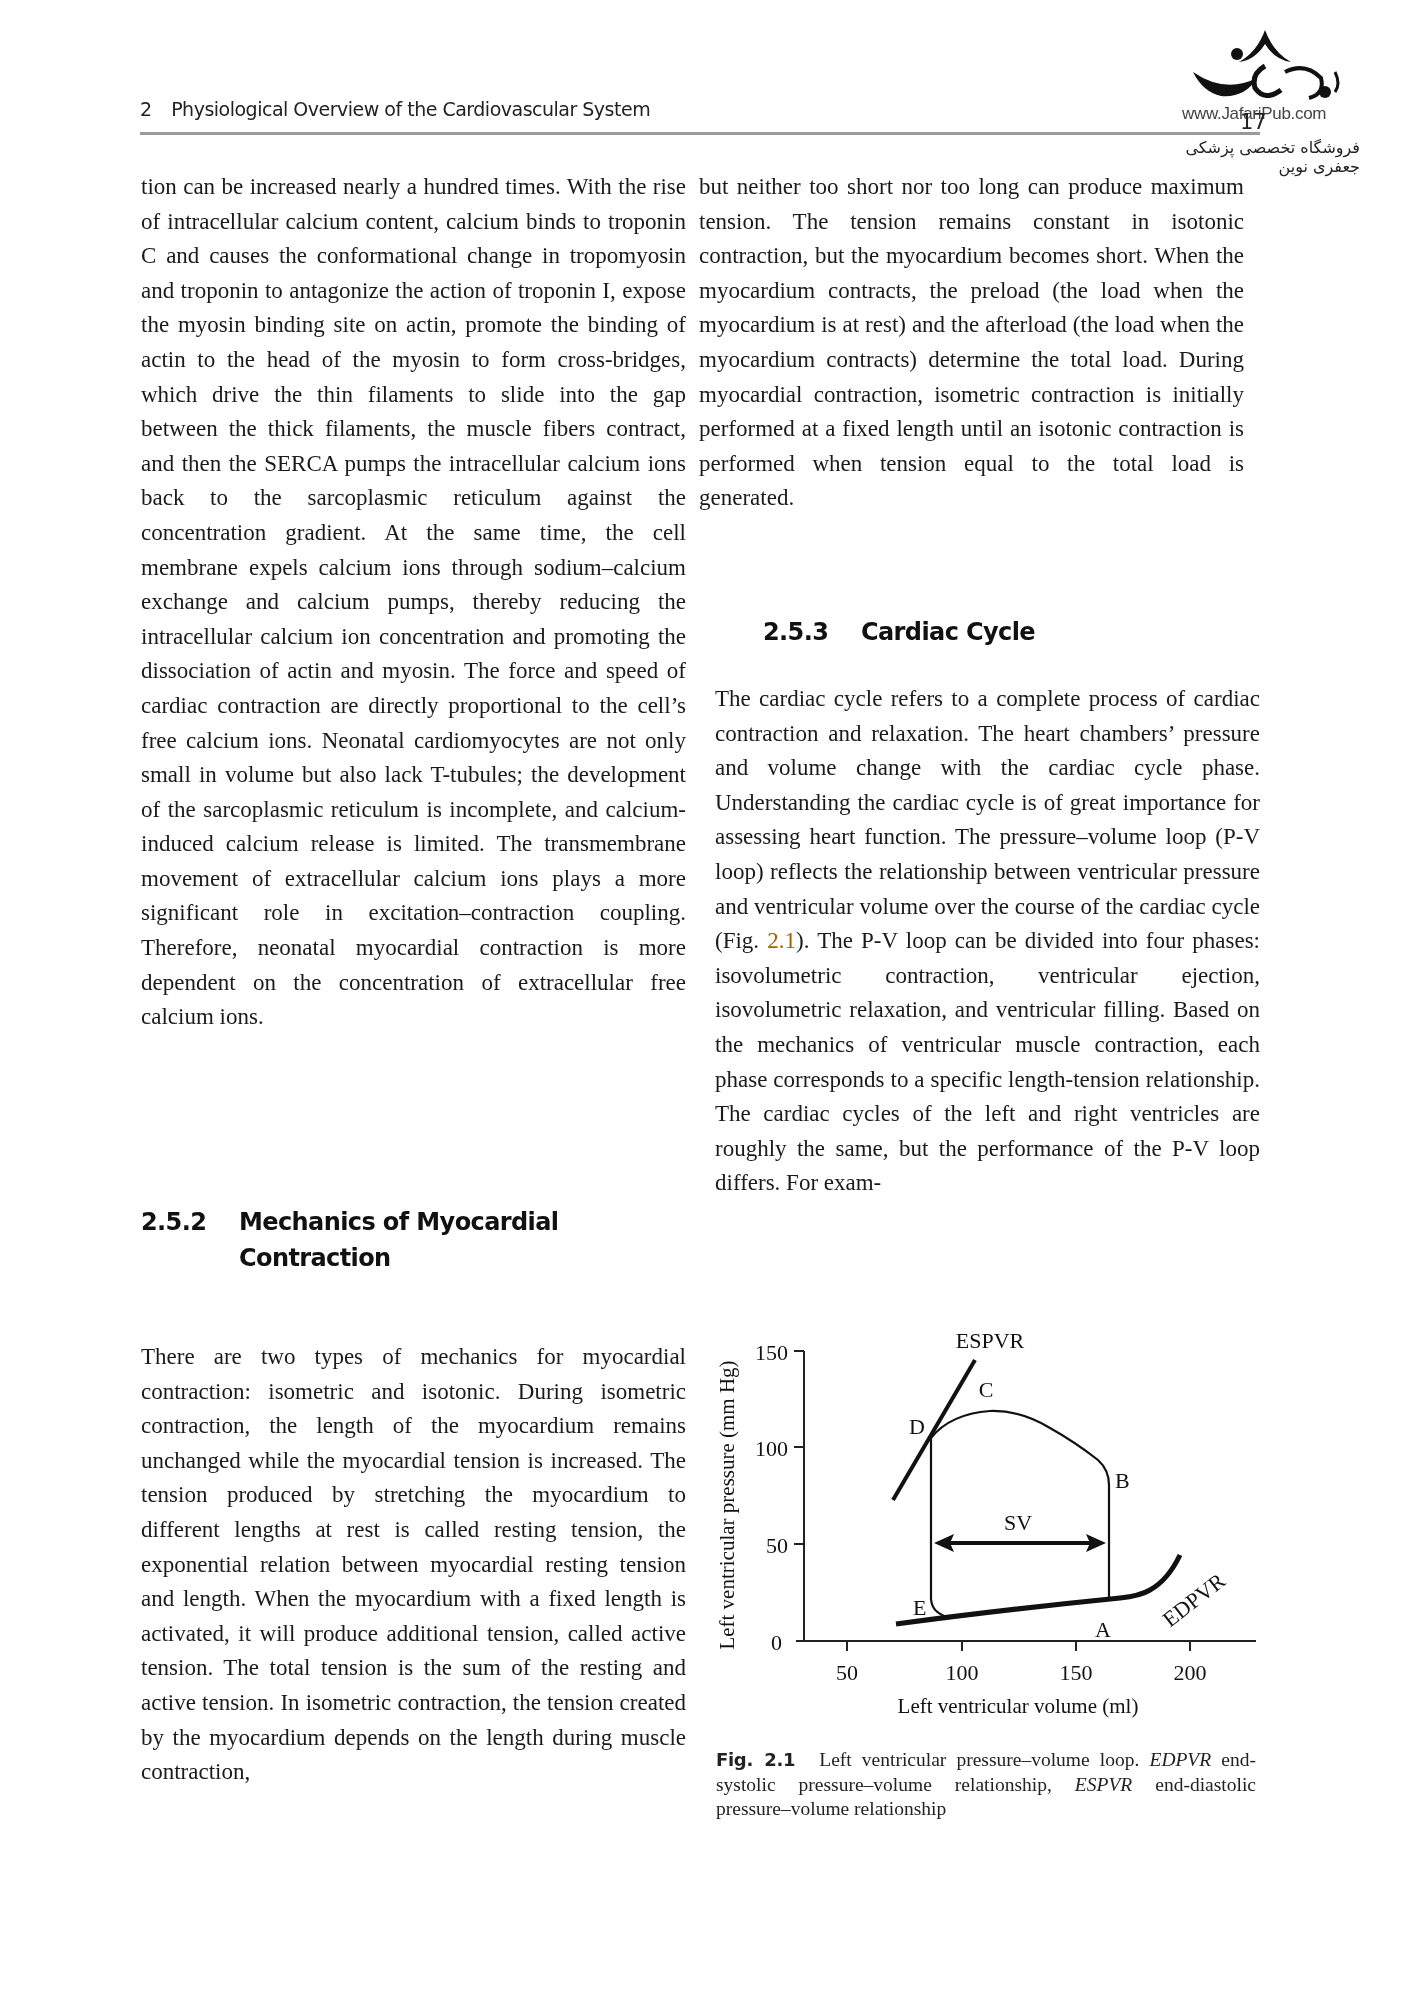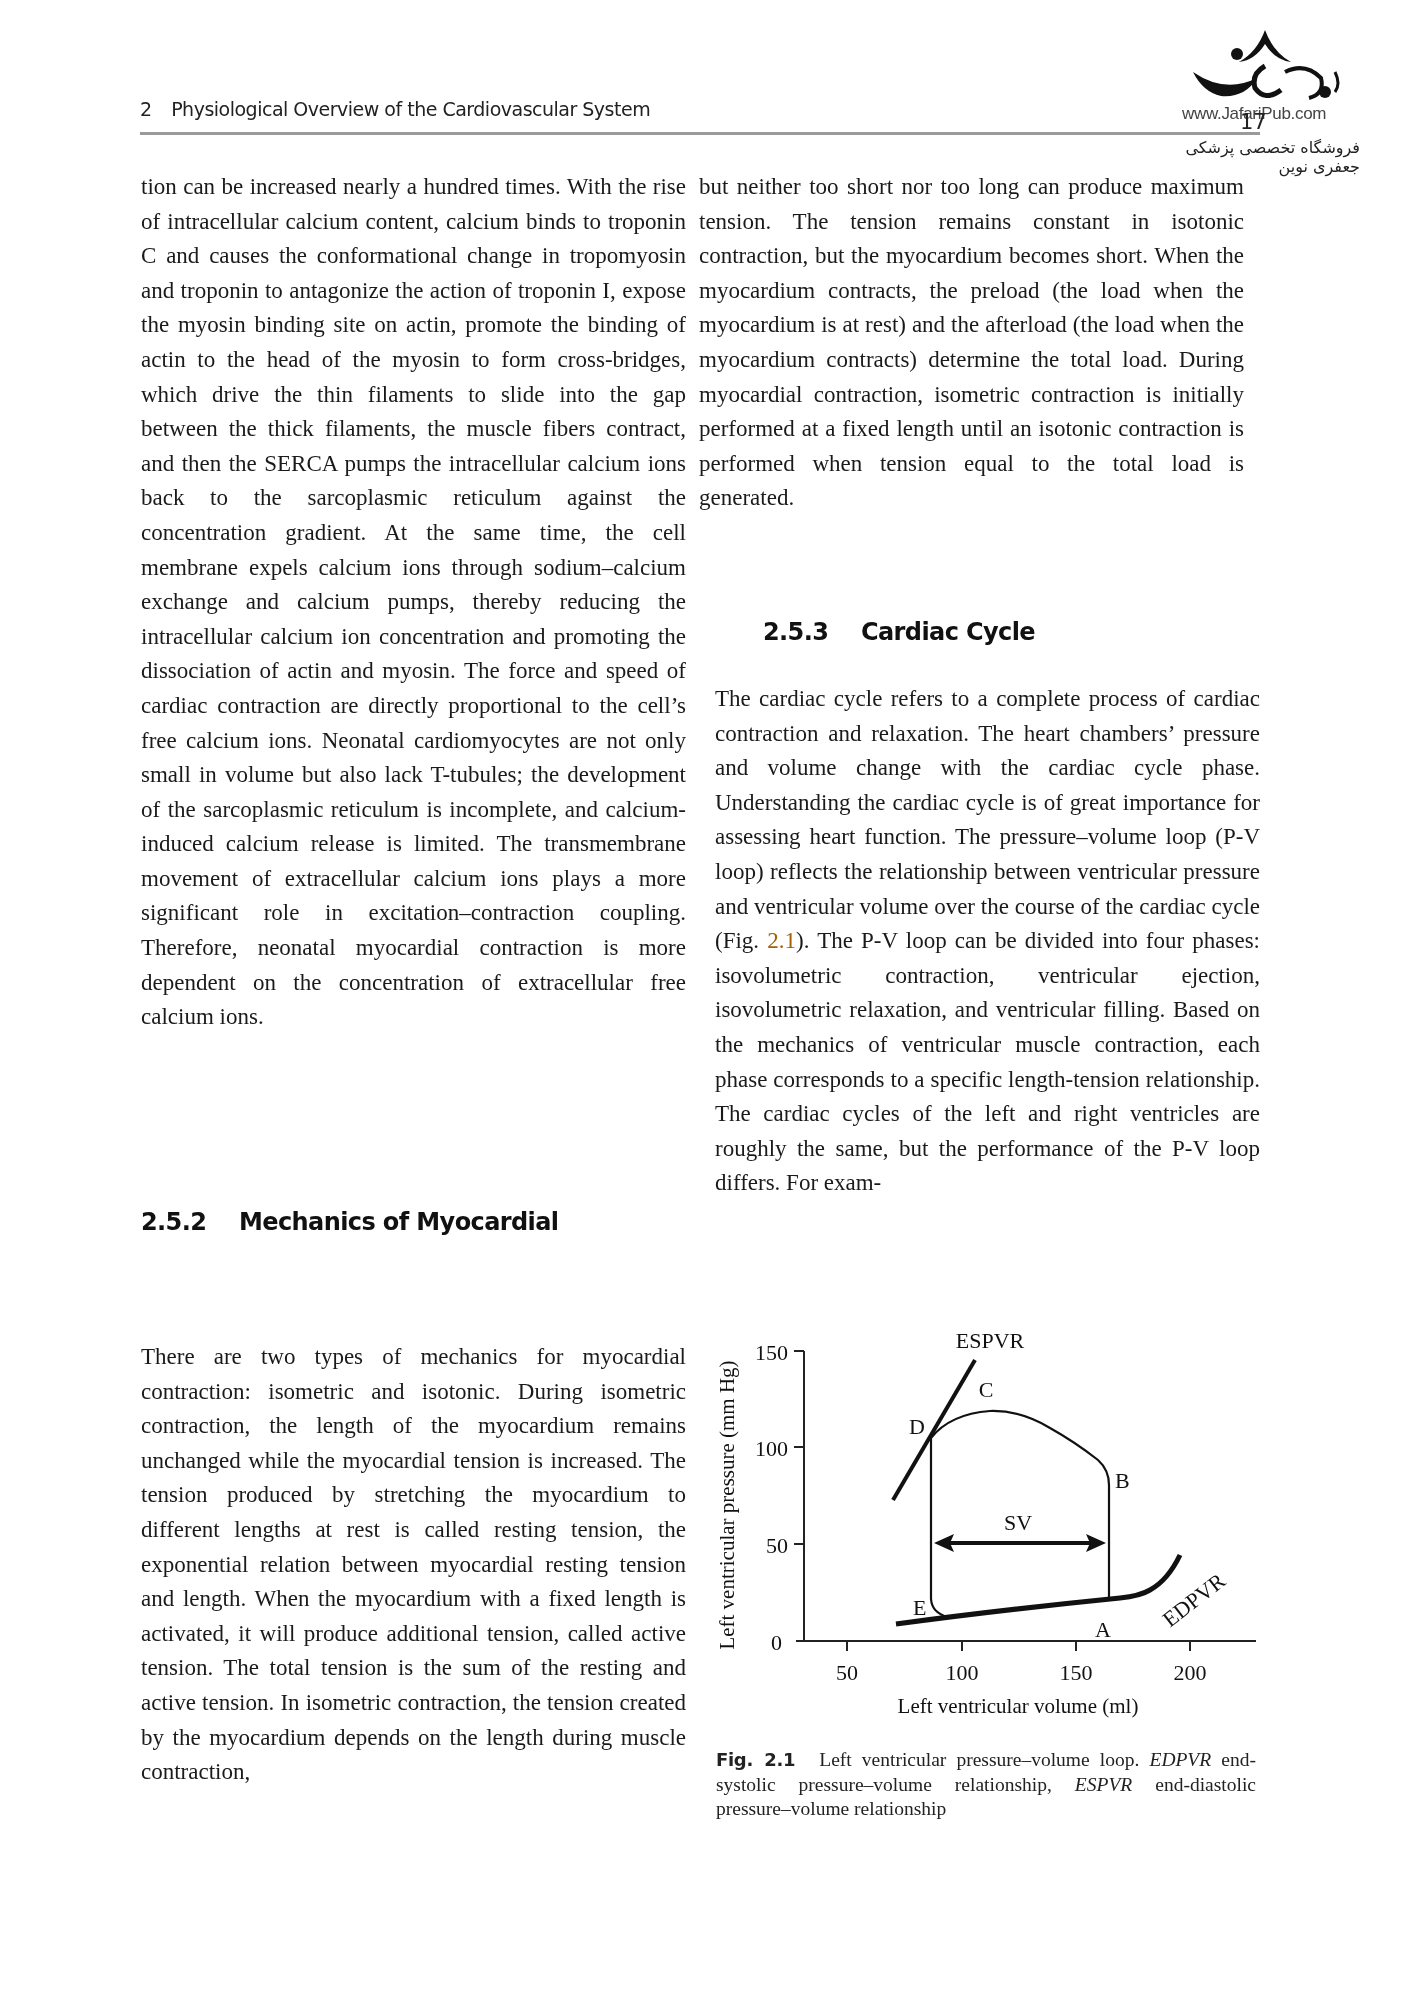--- a/index.html
+++ b/index.html
@@ -54,20 +54,21 @@
 <div class="logo-url">www.JafariPub.com</div>
 <div class="page-num">17</div>
 <div class="logo-fa">فروشگاه تخصصی پزشکی جعفری نوین</div>
 
 <div class="col col-left-1">
   <p>tion can be increased nearly a hundred times. With the rise of intracellular calcium content, calcium binds to troponin C and causes the conformational change in tropomyosin and troponin to antagonize the action of troponin I, expose the myosin binding site on actin, promote the binding of actin to the head of the myosin to form cross-bridges, which drive the thin filaments to slide into the gap between the thick filaments, the muscle fibers contract, and then the SERCA pumps the intracellular calcium ions back to the sarcoplasmic reticulum against the concentration gradient. At the same time, the cell membrane expels calcium ions through sodium–calcium exchange and calcium pumps, thereby reducing the intracellular calcium ion concentration and promoting the dissociation of actin and myosin. The force and speed of cardiac contraction are directly proportional to the cell’s free calcium ions. Neonatal cardiomyocytes are not only small in volume but also lack T-tubules; the development of the sarcoplasmic reticulum is incomplete, and calcium-induced calcium release is limited. The transmembrane movement of extracellular calcium ions plays a more significant role in excitation–contraction coupling. Therefore, neonatal myocardial contraction is more dependent on the concentration of extracellular free calcium ions.</p>
 </div>
 
 <div class="heading h-252">
   <span class="hnum">2.5.2</span><span>Mechanics of Myocardial</span>
+  <span class="hline2">Contraction</span>
 </div>
 
 <div class="col col-left-2">
   <p>There are two types of mechanics for myocardial contraction: isometric and isotonic. During isometric contraction, the length of the myocardium remains unchanged while the myocardial tension is increased. The tension produced by stretching the myocardium to different lengths at rest is called resting tension, the exponential relation between myocardial resting tension and length. When the myocardium with a fixed length is activated, it will produce additional tension, called active tension. The total tension is the sum of the resting and active tension. In isometric contraction, the tension created by the myocardium depends on the length during muscle contraction,</p>
 </div>
 
 <div class="col col-right-1">
   <p>but neither too short nor too long can produce maximum tension. The tension remains constant in isotonic contraction, but the myocardium becomes short. When the myocardium contracts, the preload (the load when the myocardium is at rest) and the afterload (the load when the myocardium contracts) determine the total load. During myocardial contraction, isometric contraction is initially performed at a fixed length until an isotonic contraction is performed when tension equal to the total load is generated.</p>
 </div>
 

